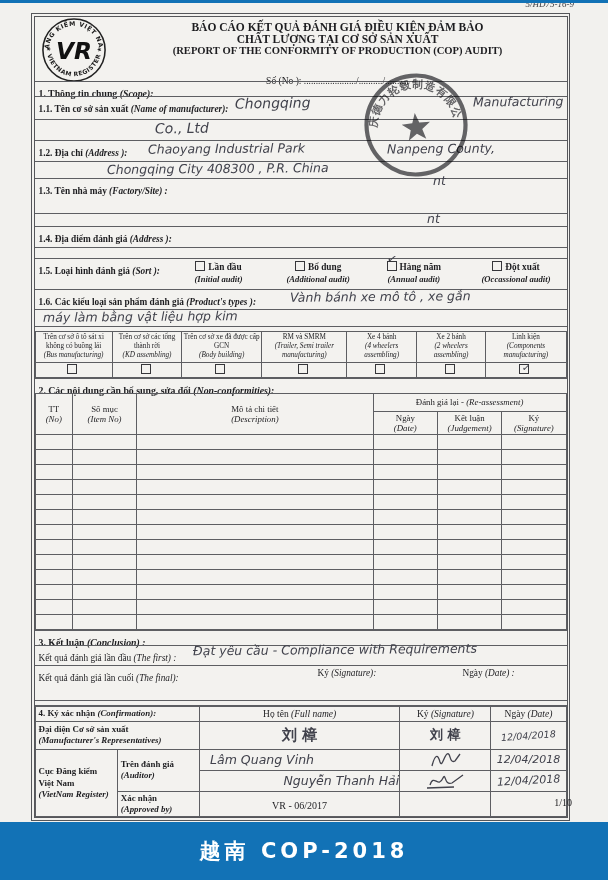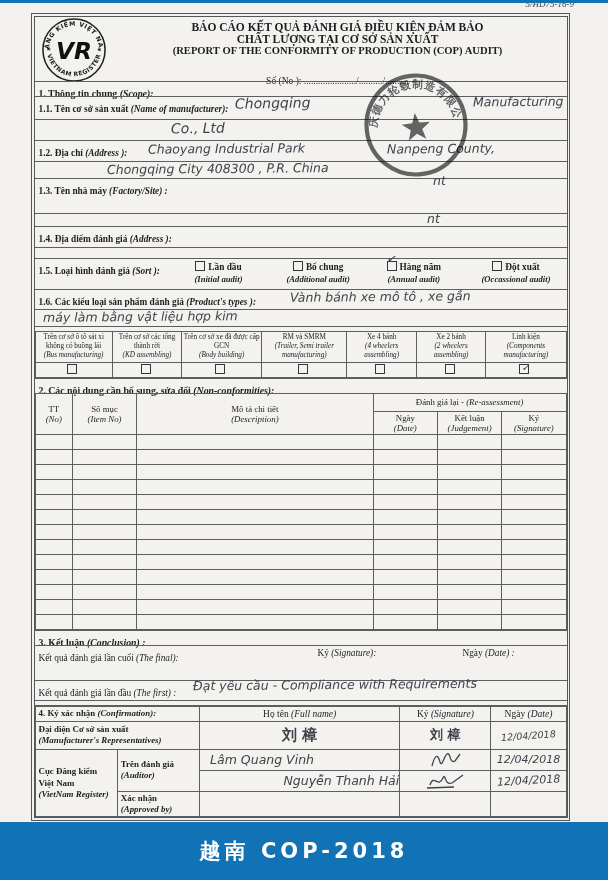--- a/index.html
+++ b/index.html
@@ -116,21 +116,21 @@
     <div class="frow h15">
       <span class="lbl sechead"><b>1.  Thông tin chung</b> <i>(Scope):</i></span>
     </div>
 
     <div class="frow h23">
       <span class="lbl"><b>1.1. Tên cơ sở sản xuất</b> <i>(Name of manufacturer):</i></span>
       <span class="hw hw-lg" style="left:200px;top:-2px;">Chongqing</span>
       <span class="hw hw-md" style="left:438px;top:-3px;">Manufacturing</span>
     </div>
     <div class="frow h21">
-      <span class="hw hw-lg" style="left:136px;top:0px;">Co., Ltd</span>
+      <span class="hw hw-lg" style="left:120px;top:0px;">Co., Ltd</span>
     </div>
 
     <div class="frow h21">
       <span class="lbl"><b>1.2. Địa chỉ</b> <i>(Address ):</i></span>
       <span class="hw hw-md" style="left:113px;top:0px;">Chaoyang   Industrial   Park</span>
       <span class="hw hw-md" style="left:352px;top:0px;">Nanpeng  County,</span>
     </div>
     <div class="frow h17">
       <span class="hw hw-md" style="left:72px;top:-1px;">Chongqing   City   408300 ,  P.R. China</span>
     </div>
@@ -149,21 +149,21 @@
     <div class="frow h11"></div>
 
     <div class="frow h31">
       <span class="lbl"><b>1.5. Loại hình đánh giá</b> <i>(Sort ):</i></span>
 
       <span class="opt" style="left:160px;">
         <span class="cb"></span><span>Lần đầu</span>
         <div class="en-line"><i>(Initial audit)</i></div>
       </span>
       <span class="opt" style="left:252px;">
-        <span class="cb"></span><span>Bổ chung</span>
+        <span class="cb"></span><span>Bổ dung</span>
         <div class="en-line"><i>(Additional audit)</i></div>
       </span>
       <span class="opt" style="left:352px;">
         <span class="tick">✓</span>
         <span class="cb"></span><span>Hàng năm</span>
         <div class="en-line"><i>(Annual audit)</i></div>
       </span>
       <span class="opt" style="left:447px;">
         <span class="cb"></span><span>Đột xuất</span>
         <div class="en-line"><i>(Occassional audit)</i></div>
@@ -327,32 +327,32 @@
                 <td></td>
                 <td></td>
               </tr>
         </tbody>
       </table>
     </div>
 
     <div class="frow h15">
       <span class="lbl sechead"><b>3. Kết luận</b> <i>(Conclusion) :</i></span>
     </div>
+    <div class="frow h20">
+      <span style="font-size:9.3px;">
+        <span>Kết quả đánh giá lần đầu</span> <i>(The first) :</i>
+      </span>
+      <span class="hw hw-md" style="left:158px;top:-4px;">Đạt yêu cầu   -   Compliance   with   Requirements</span>
+    </div>
     <div class="frow h19">
       <span style="font-size:9.3px;">
         <span>Kết quả đánh giá lần cuối</span> <i>(The final):</i>
       </span>
       <span style="position:absolute;left:283px;top:2px;font-size:9.3px;"><span>Ký</span> <i>(Signature):</i></span>
       <span style="position:absolute;left:428px;top:2px;font-size:9.3px;"><span>Ngày</span> <i>(Date) :</i></span>
-    </div>
-    <div class="frow h20">
-      <span style="font-size:9.3px;">
-        <span>Kết quả đánh giá lần đầu</span> <i>(The first) :</i>
-      </span>
-      <span class="hw hw-md" style="left:158px;top:-4px;">Đạt yêu cầu   -   Compliance   with   Requirements</span>
     </div>
     <div class="frow h5"></div>
 
     <div class="frow" style="padding:0;">
       <table class="s4">
         <tbody>
               <tr style="height:15px;">
           <td colspan="2" class="lblcell" style="width:31%"><b>4. Ký xác nhận</b> <i>(Confirmation):</i></td>
           <td class="hd" style="width:37.5%"><span>Họ tên</span> <i>(Full name)</i></td>
           <td class="hd" style="width:17%"><span>Ký</span> <i>(Signature)</i></td>
@@ -390,20 +390,24 @@
                 <td></td>
                 <td></td>
         </tr>
       </tbody>
           </table>
     </div>
 
   </div>
   </div>
 
+  <div class="form-footer">
+    <div class="form-code">VR - 06/2017</div>
+    <div class="page-no">1/10</div>
+  </div>
 
   <svg class="stamp" viewBox="0 0 120 120">
     <defs>
       <path id="stampArc" d="M 18,62 A 42,42 0 1 1 102,62"></path>
     </defs>
     <circle cx="60" cy="60" r="53" fill="none" stroke="#46464b" stroke-width="4.5"></circle>
     <polygon points="60,47 63.8,57.7 75.2,58.1 66.2,65 69.4,75.9 60,69.5 50.6,75.9 53.8,65 44.8,58.1 56.2,57.7" fill="#46464b"></polygon>
     <text font-family="DejaVu Sans, sans-serif" font-size="11.5" font-weight="bold" fill="#46464b" letter-spacing="1">
       <textPath href="#stampArc" startOffset="50%" text-anchor="middle">重庆德力轮毂制造有限公司</textPath>
     </text>

